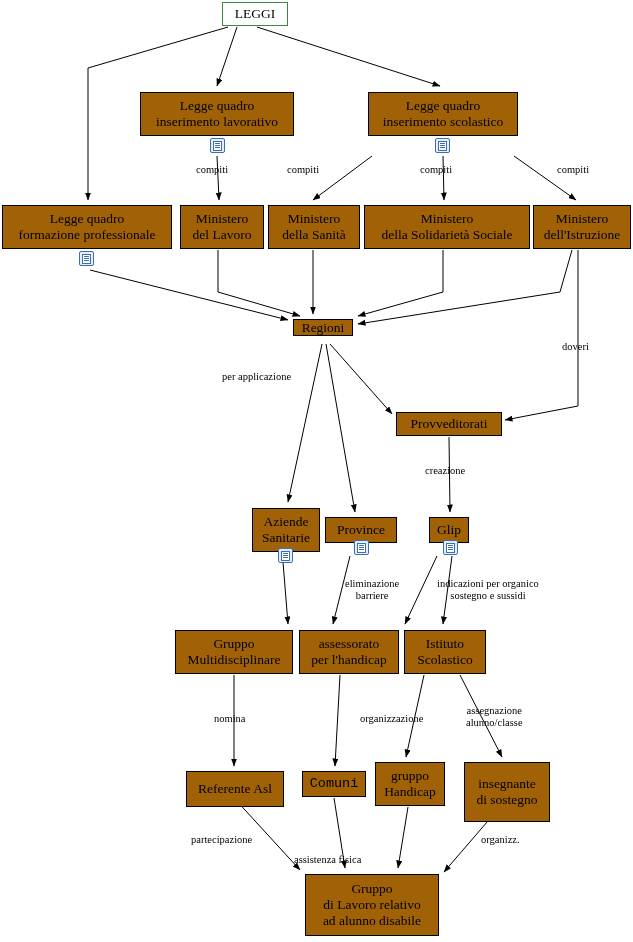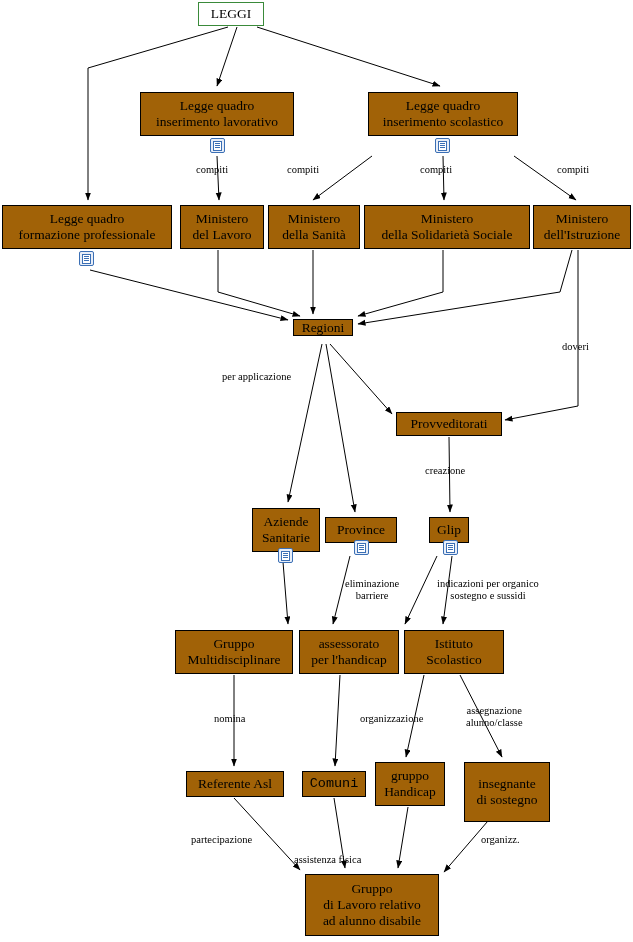--- a/index.html
+++ b/index.html
@@ -134,21 +134,21 @@
       <path d="M234,798 L300,870"></path>
 
       <path d="M334,798 L345,868"></path>
 
       <path d="M408,807 L398,868"></path>
 
       <path d="M500,807 L444,872"></path>
     </g>
   </svg>
 
-  <div class="node root" style="left:198px;top:2px;width:66px;height:24px;">
+  <div class="node root" style="left:222px;top:2px;width:66px;height:24px;">
     <span class="line">LEGGI</span>
   </div>
 
   <div class="node" style="left:140px;top:92px;width:154px;height:44px;">
     <span class="line">Legge quadro</span>
     <span class="line">inserimento lavorativo</span>
   </div>
 
   <div class="node" style="left:368px;top:92px;width:150px;height:44px;">
     <span class="line">Legge quadro</span>
@@ -204,26 +204,26 @@
   <div class="node" style="left:175px;top:630px;width:118px;height:44px;">
     <span class="line">Gruppo</span>
     <span class="line">Multidisciplinare</span>
   </div>
 
   <div class="node" style="left:299px;top:630px;width:100px;height:44px;">
     <span class="line">assessorato</span>
     <span class="line">per l'handicap</span>
   </div>
 
-  <div class="node" style="left:404px;top:630px;width:100px;height:44px;">
+  <div class="node" style="left:404px;top:630px;width:82px;height:44px;">
     <span class="line">Istituto</span>
     <span class="line">Scolastico</span>
   </div>
 
-  <div class="node" style="left:186px;top:771px;width:98px;height:26px;">
+  <div class="node" style="left:186px;top:771px;width:98px;height:36px;">
     <span class="line">Referente Asl</span>
   </div>
 
   <div class="node" style="left:302px;top:771px;width:64px;height:26px;font-family:Liberation Mono, monospace;">
     <span class="line">Comuni</span>
   </div>
 
   <div class="node" style="left:375px;top:762px;width:70px;height:44px;">
     <span class="line">gruppo</span>
     <span class="line">Handicap</span>

